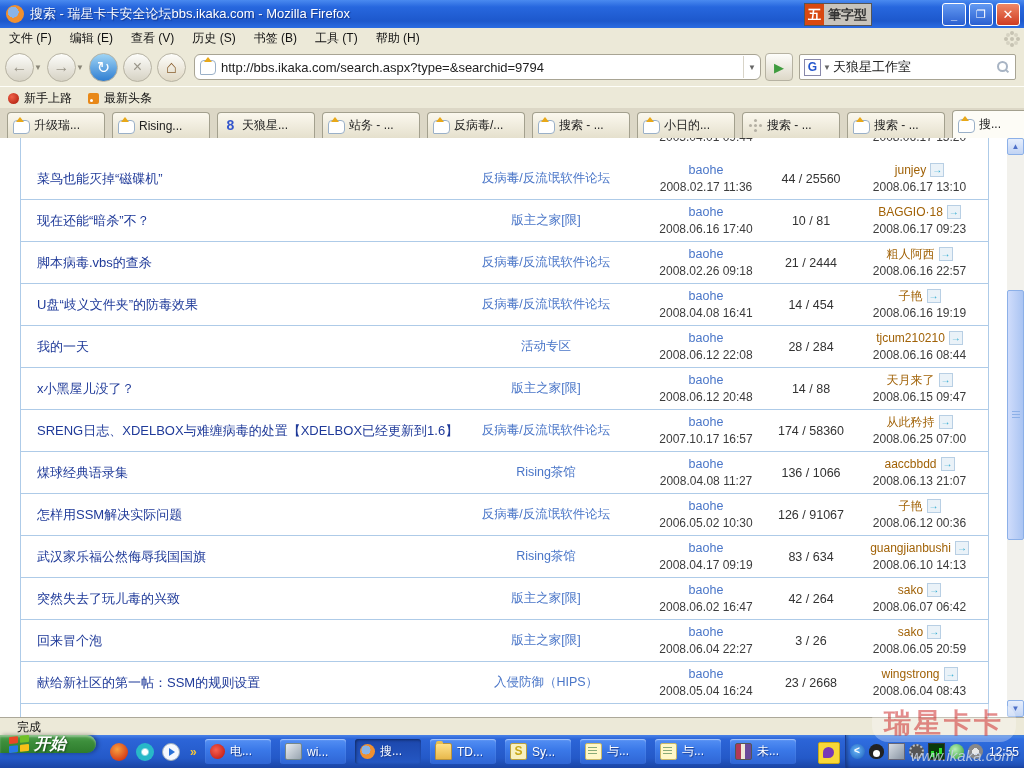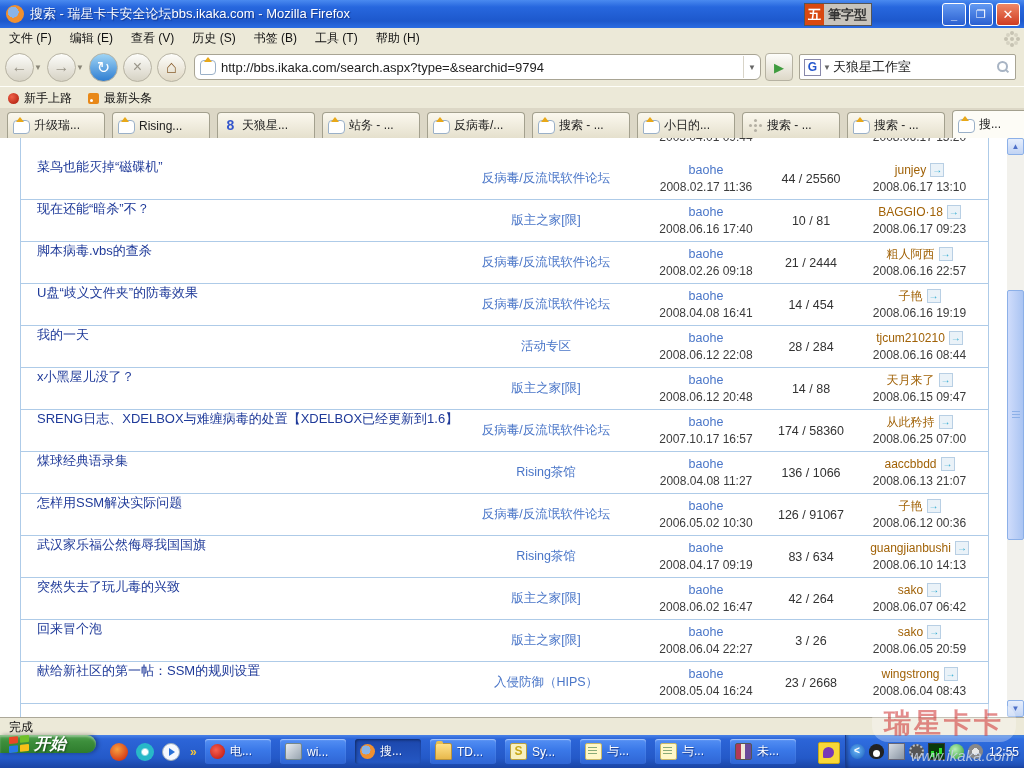--- a/index.html
+++ b/index.html
@@ -86,21 +86,21 @@
     border-right:4px solid transparent;border-bottom:5px solid #e8a818}
   .fav.g8{color:#3355cc;font-weight:bold;font-size:14px;text-align:center;line-height:15px}
   .fav.spark::before{content:"";position:absolute;left:6px;top:6px;width:3px;height:3px;border-radius:50%;
     background:#b4b0a4;box-shadow:5px 0 #b4b0a4,-5px 0 #b4b0a4,0 5px #b4b0a4,0 -5px #b4b0a4}
 
   
   #content{position:absolute;left:0;top:138px;width:1007px;height:579px;background:#fff;overflow:hidden}
   #rtable{position:absolute;left:20px;top:0;width:967px;border-left:1px solid #aecbe8;border-right:1px solid #aecbe8}
   .rowclip{overflow:hidden;position:relative}
   .row{height:41px;border-bottom:1px solid #aecbe8;display:flex;align-items:stretch;background:#fff}
-  .c-title{width:430px;display:flex;padding-left:16px;box-sizing:border-box;overflow:hidden}
+  .c-title{width:430px;display:flex;align-items:center;padding-left:16px;box-sizing:border-box;overflow:hidden}
   .c-title a{font-size:13px;color:#1f3a99;text-decoration:none;white-space:nowrap}
   .c-forum{width:190px;display:flex;align-items:center;justify-content:center;overflow:hidden}
   .c-forum a{font-size:12.5px;color:#4a76c8;text-decoration:none;white-space:nowrap}
   .c-author{width:130px;display:flex;flex-direction:column;align-items:center;justify-content:center;line-height:17px}
   .c-author a{font-size:12.5px;color:#4a76c8;text-decoration:none}
   .date{font-size:12px;color:#3c3c3c;white-space:nowrap}
   .c-replies{width:80px;display:flex;align-items:center;justify-content:center;font-size:12.5px;color:#333}
   .c-last{flex:1;display:flex;flex-direction:column;align-items:center;justify-content:center;line-height:17px}
   .lname{display:flex;align-items:center}
   .lname a{font-size:12px;color:#a16207;text-decoration:none;white-space:nowrap}
@@ -115,21 +115,21 @@
     display:flex;align-items:center;justify-content:center;border-radius:2px}
   #sb-up{top:0}#sb-down{bottom:0}
   #sb-thumb{position:absolute;left:0;top:152px;width:17px;height:250px;border:1px solid #8cb0e8;
     box-sizing:border-box;border-radius:2px;background:linear-gradient(90deg,#cfdcfb,#aac4f2)}
   #sb-thumb::after{content:"";position:absolute;left:4px;top:120px;width:8px;height:1px;background:#8cb0e8;
     box-shadow:0 3px #8cb0e8,0 6px #8cb0e8}
 
   
   #statusbar{position:absolute;left:0;top:717px;width:1024px;height:18px;background:#ece9d8;
     border-top:1px solid #aca899;display:flex;align-items:center}
-  #status-text{font-size:12px;color:#111;padding-left:9px}
+  #status-text{font-size:12px;color:#111;padding-left:17px}
 
   
   #taskbar{position:absolute;left:0;top:735px;width:1024px;height:33px;
     background:linear-gradient(180deg,#4a82e8 0%,#2c65d8 12%,#2459c8 70%,#1a44a4 100%)}
   #startbtn{position:absolute;left:0;top:0;height:18px;width:96px;border-radius:0 14px 14px 0;
     background:linear-gradient(180deg,#55a555 0%,#3d8f3c 35%,#2e7c2d 100%);display:flex;align-items:center;
     box-shadow:inset 0 2px 2px rgba(255,255,255,.35),2px 0 4px rgba(0,0,0,.35)}
   #winflag{width:20px;height:17px;margin:0 5px 0 9px;display:grid;grid-template-columns:9px 9px;
     grid-template-rows:7px 7px;gap:2px;transform:skewY(-6deg)}
   #winflag i{border-radius:1px}

